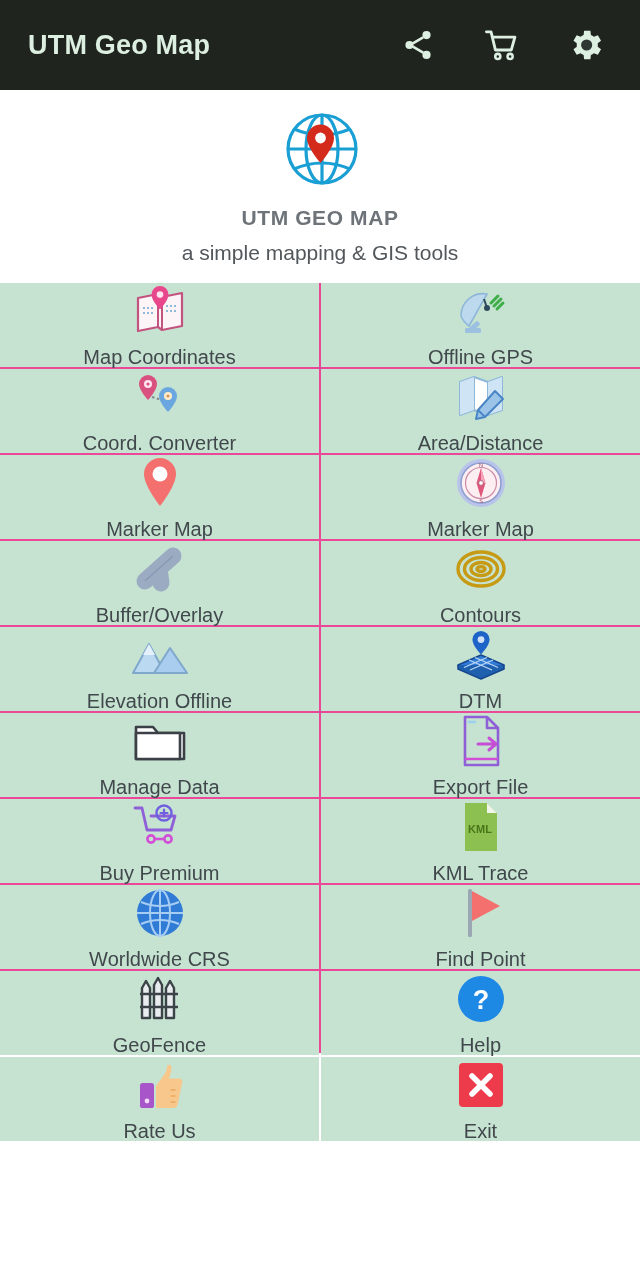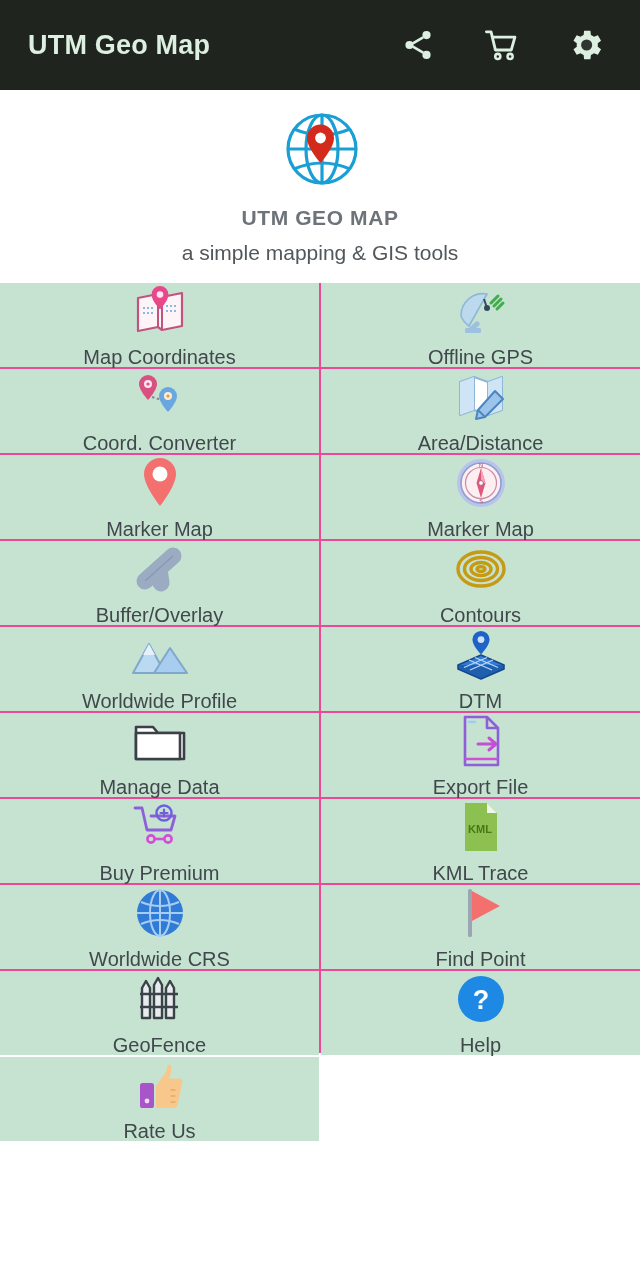--- a/index.html
+++ b/index.html
@@ -290,21 +290,21 @@
   </div>
 
   <div class="cell">
     <div class="cell-icon">
       <svg width="60" height="44" viewBox="0 0 60 44">
         <path d="M3 40 L19 11 L35 40 Z" fill="#bcd9f2" stroke="#7fa8cc" stroke-width="2" stroke-linejoin="round"></path>
         <path d="M24 40 L40 15 L57 40 Z" fill="#a9cdee" stroke="#7fa8cc" stroke-width="2" stroke-linejoin="round"></path>
         <path d="M19 11 L25 22 L13 22 Z" fill="#e4f1fb"></path>
       </svg>
     </div>
-    <div class="cell-label">Worldwide Profile</div>
+    <div class="cell-label">Elevation Offline</div>
   </div>
 
   <div class="cell">
     <div class="cell-icon">
       <svg width="54" height="52" viewBox="0 0 54 52">
         <path d="M27 2 a8.6 8.6 0 0 1 8.6 8.6 c0 6 -8.6 15 -8.6 15 S18.4 16.6 18.4 10.6 A8.6 8.6 0 0 1 27 2z" fill="#1e63c8"></path>
         <circle cx="27" cy="10.6" r="3.4" fill="#cfe0f7"></circle>
         <path d="M27 26 L50 36 L27 46 L4 36 Z" fill="#2f7bd6" stroke="#17488f" stroke-width="1.6" stroke-linejoin="round"></path>
         <path d="M4 36 L4 40 L27 50 L50 40 L50 36" fill="#1e5fae" stroke="#17488f" stroke-width="1.6" stroke-linejoin="round"></path>
         <g stroke="#bcd6f5" stroke-width="1.3">
@@ -425,14 +425,23 @@
         <g stroke="#e8a95f" stroke-width="1.4" stroke-linecap="round">
           <line x1="36" y1="31" x2="40" y2="31"></line>
           <line x1="36" y1="37" x2="40" y2="37"></line>
           <line x1="36" y1="43" x2="40" y2="43"></line>
         </g>
       </svg>
     </div>
     <div class="cell-label">Rate Us</div>
   </div>
 
+  <div class="cell">
+    <div class="cell-icon">
+      <svg width="48" height="48" viewBox="0 0 48 48">
+        <rect x="2" y="2" width="44" height="44" rx="4" fill="#ee3b4b"></rect>
+        <path d="M15 15 L33 33 M33 15 L15 33" stroke="#ffffff" stroke-width="5.5" stroke-linecap="round"></path>
+      </svg>
+    </div>
+    <div class="cell-label">Exit</div>
+  </div>
 
 </div>
 
 </body></html>

